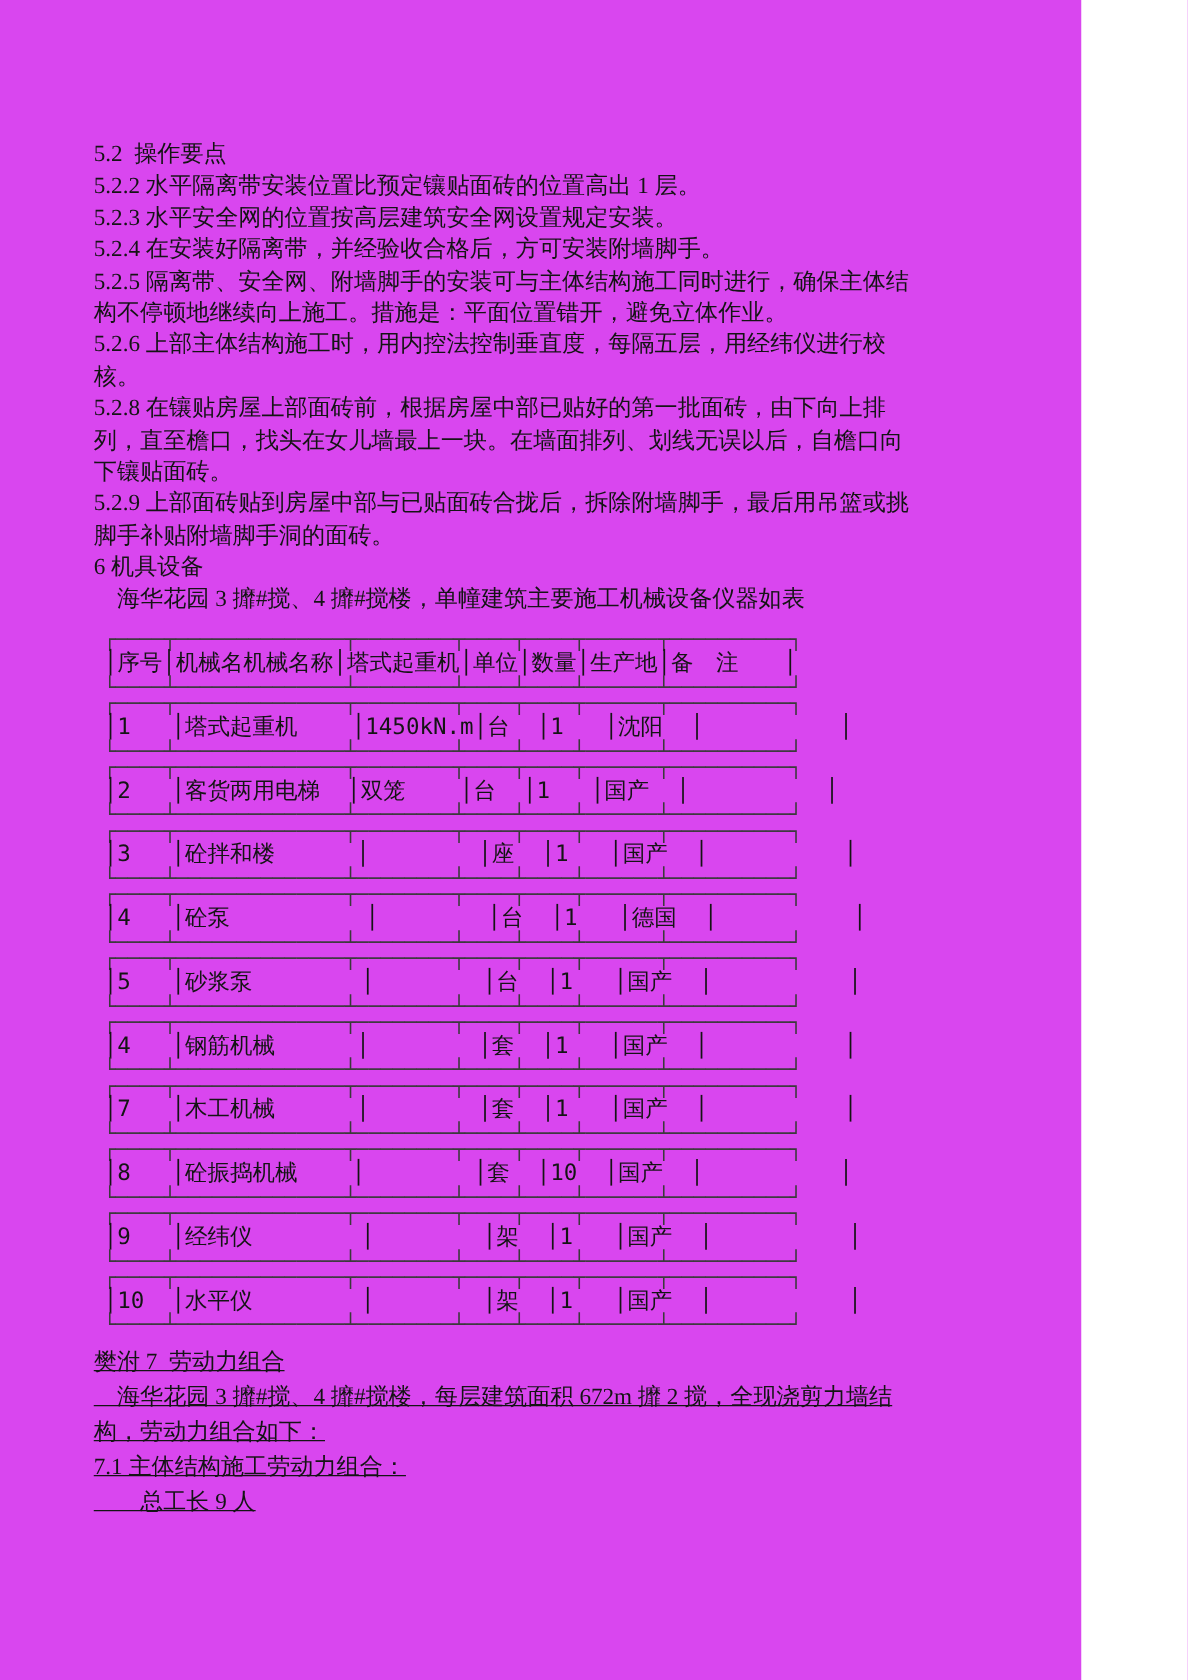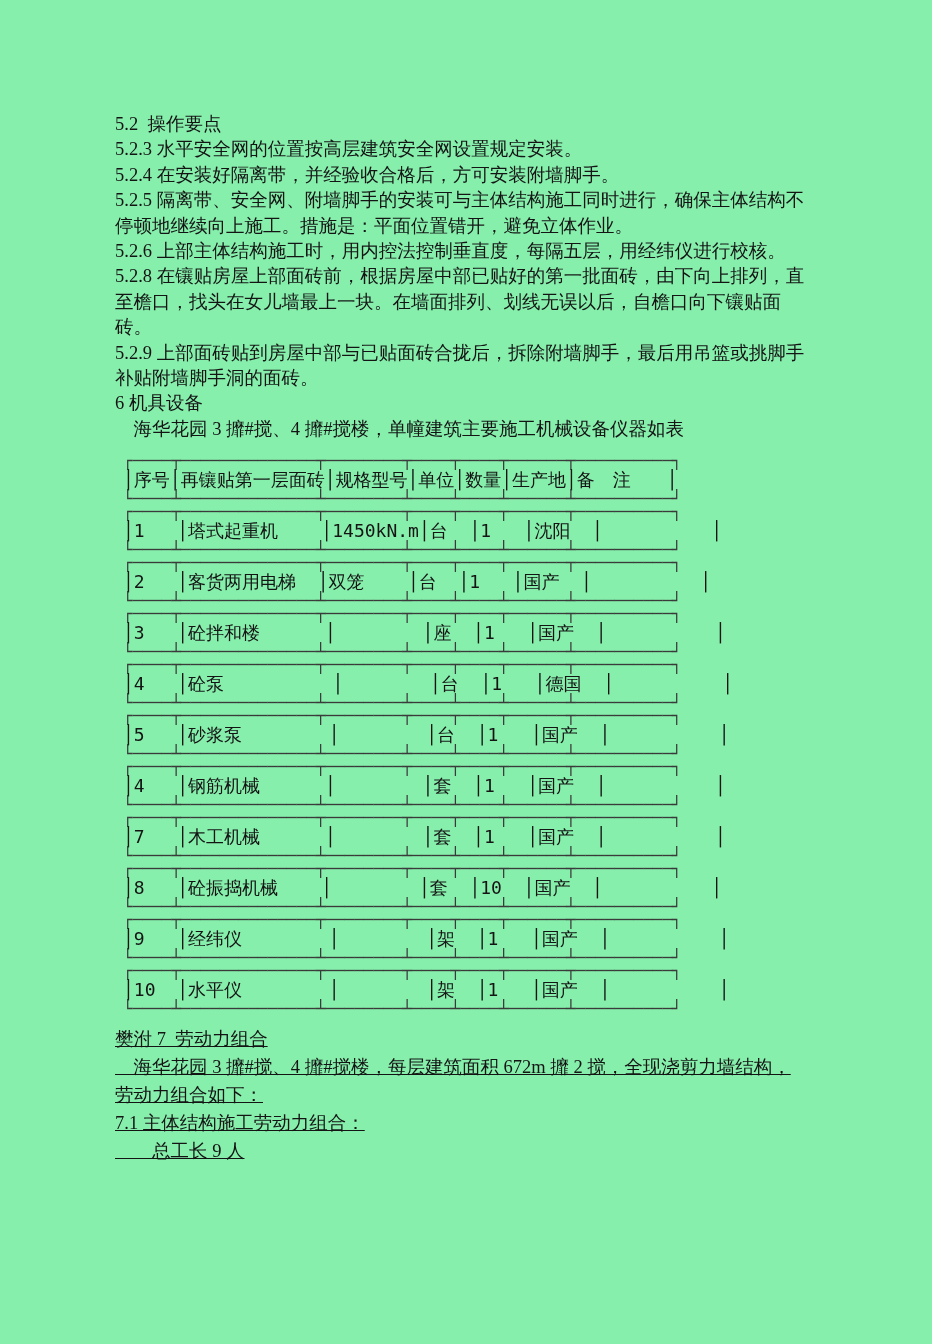--- a/index.html
+++ b/index.html
@@ -9,24 +9,24 @@
   }
   body {
     width: 950px;
     min-height: 1344px;
     box-sizing: border-box;
     color: #141414;
     font-family: "Liberation Serif", "DejaVu Serif", serif;
   }
   .page {
     box-sizing: border-box;
-    width: 932px;
+    width: 865px;
     min-height: 1344px;
-    padding: 112px 126px 60px 115px;
-    background: #86efac;
+    padding: 112px 126px 60px 75px;
+    background: #d946ef;
   }
   .para {
     margin: 0;
     font-size: 18.5px;
     line-height: 25.4px;
     white-space: pre-wrap;
     word-break: break-all;
     color: #141414;
   }
   .para.post {
@@ -50,35 +50,36 @@
     white-space: pre;
     color: #141414;
   }
 </style>
 </head>
 <body>
 
 <div class="page">
 
   <p class="para">5.2  操作要点</p>
+  <p class="para">5.2.2 水平隔离带安装位置比预定镶贴面砖的位置高出 1 层。</p>
   <p class="para">5.2.3 水平安全网的位置按高层建筑安全网设置规定安装。</p>
   <p class="para">5.2.4 在安装好隔离带，并经验收合格后，方可安装附墙脚手。</p>
   <p class="para">5.2.5 隔离带、安全网、附墙脚手的安装可与主体结构施工同时进行，确保主体结构不停顿地继续向上施工。措施是：平面位置错开，避免立体作业。</p>
   <p class="para">5.2.6 上部主体结构施工时，用内控法控制垂直度，每隔五层，用经纬仪进行校核。</p>
   <p class="para">5.2.8 在镶贴房屋上部面砖前，根据房屋中部已贴好的第一批面砖，由下向上排列，直至檐口，找头在女儿墙最上一块。在墙面排列、划线无误以后，自檐口向下镶贴面砖。</p>
   <p class="para">5.2.9 上部面砖贴到房屋中部与已贴面砖合拢后，拆除附墙脚手，最后用吊篮或挑脚手补贴附墙脚手洞的面砖。</p>
 
   <p class="para">6 机具设备</p>
   <p class="para">　海华花园 3 攠#搅、4 攠#搅楼，单幢建筑主要施工机械设备仪器如表</p>
 
   <div class="ascii-table">
 
     <div class="tblock">
       <div class="tline">┌────┬──────────────┬────────┬────┬────┬──────┬──────────┐</div>
-      <div class="trow">│序号│再镶贴第一层面砖│规格型号│单位│数量│生产地│备　注　　│</div>
+      <div class="trow">│序号│机械名机械名称│塔式起重机│单位│数量│生产地│备　注　　│</div>
       <div class="tline">└────┴──────────────┴────────┴────┴────┴──────┴──────────┘</div>
     </div>
 
     <div class="tblock">
       <div class="tline">┌────┬──────────────┬────────┬────┬────┬──────┬──────────┐</div>
       <div class="trow">│1   │塔式起重机    │1450kN.m│台  │1   │沈阳  │          │</div>
       <div class="tline">└────┴──────────────┴────────┴────┴────┴──────┴──────────┘</div>
     </div>
 
     <div class="tblock">

